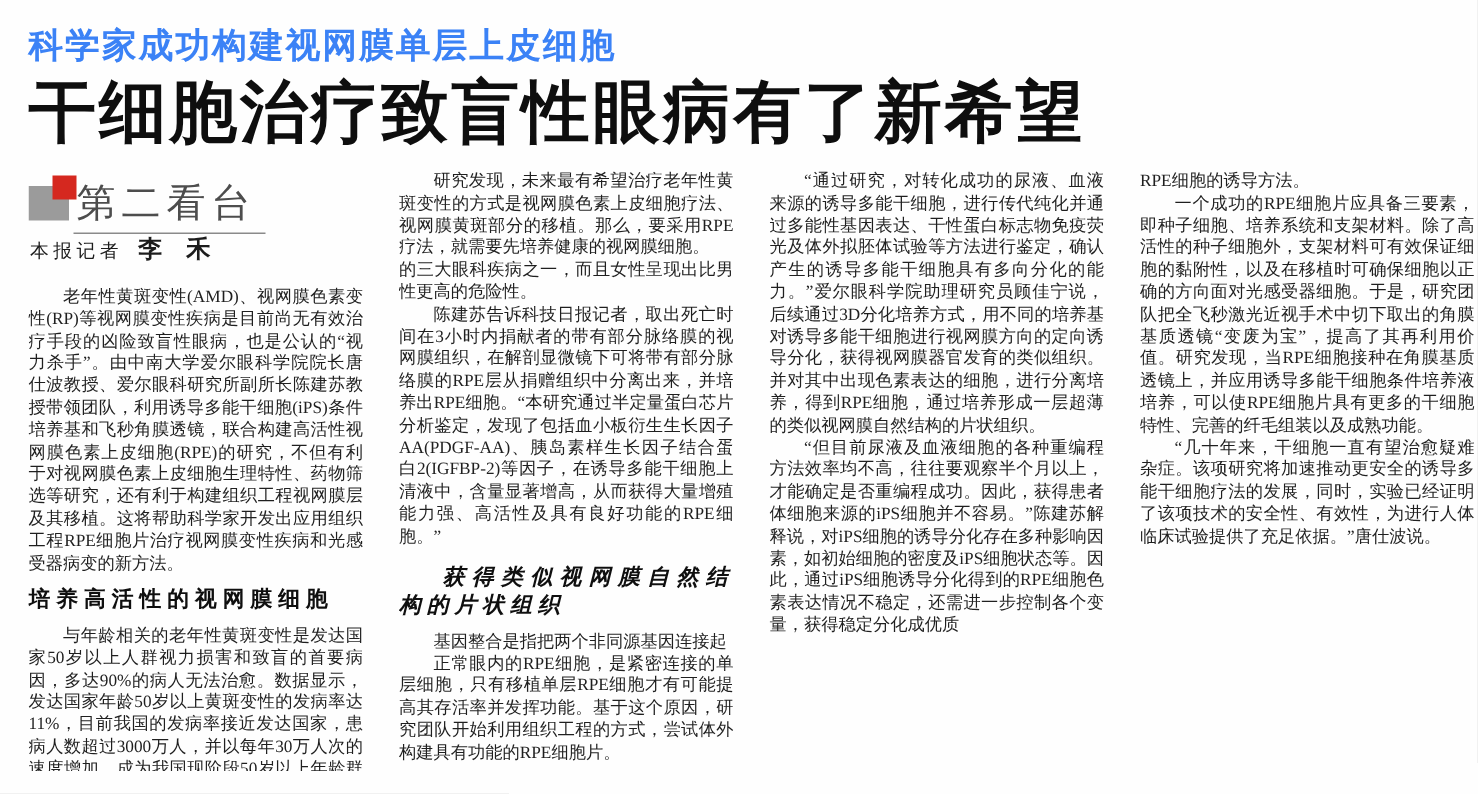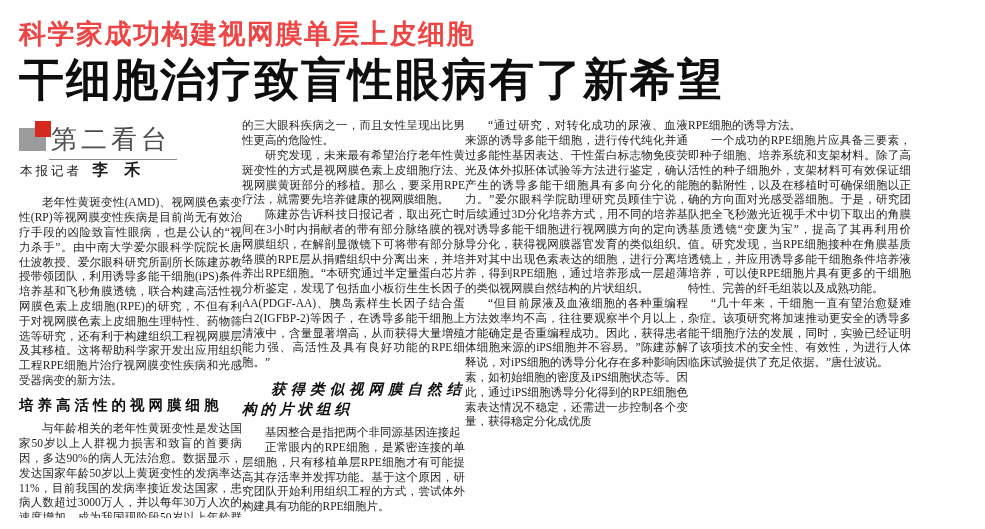--- a/index.html
+++ b/index.html
@@ -6,34 +6,34 @@
   .page {
     width: 985px; height: 529px;
     background: #fefefe;
     position: relative;
     overflow: hidden;
     font-family: "Liberation Serif", serif;
     box-sizing: border-box;
   }
   .masthead { padding: 20px 20px 0 19px; }
   .kicker {
-    font-family: Liberation Serif, serif;
-    font-size: 27px; font-weight: bold;
-    color: #ef4444; letter-spacing: 1.5px;
+    font-family: Liberation Mono, monospace;
+    font-size: 23px; font-weight: bold;
+    color: #3b82f6; letter-spacing: 1.5px;
     line-height: 1.1;
   }
   .headline {
     margin: 7px 0 0 0;
     font-family: "Liberation Sans", sans-serif;
     font-size: 45px; font-weight: 700;
     color: #0e0e0e; letter-spacing: 2px;
     line-height: 1.04;
   }
   .body-grid {
-    display: flex; 
+    display: flex; gap: 24px;
     padding: 15px 13px 0 19px;
     height: 400px; overflow: hidden;
   }
   .col { width: 223px; flex: 0 0 223px; overflow: hidden; }
 
   .section-mark { position: relative; height: 36px; margin-top: 2px; }
   .sq-gray {
     position: absolute; left: 0; top: 8px;
     width: 27px; height: 23px; background: #9b9b9b;
   }
@@ -90,22 +90,22 @@
       <div class="byline">
         <span>本报记者</span>
         <b>李 禾</b>
       </div>
       <p class="para indent">老年性黄斑变性(AMD)、视网膜色素变性(RP)等视网膜变性疾病是目前尚无有效治疗手段的凶险致盲性眼病，也是公认的“视力杀手”。由中南大学爱尔眼科学院院长唐仕波教授、爱尔眼科研究所副所长陈建苏教授带领团队，利用诱导多能干细胞(iPS)条件培养基和飞秒角膜透镜，联合构建高活性视网膜色素上皮细胞(RPE)的研究，不但有利于对视网膜色素上皮细胞生理特性、药物筛选等研究，还有利于构建组织工程视网膜层及其移植。这将帮助科学家开发出应用组织工程RPE细胞片治疗视网膜变性疾病和光感受器病变的新方法。</p>
       <h3 class="subhead">培养高活性的视网膜细胞</h3>
       <p class="para indent">与年龄相关的老年性黄斑变性是发达国家50岁以上人群视力损害和致盲的首要病因，多达90%的病人无法治愈。数据显示，发达国家年龄50岁以上黄斑变性的发病率达11%，目前我国的发病率接近发达国家，患病人数超过3000万人，并以每年30万人次的速度增加，成为我国现阶段50岁以上年龄群体发病率最高</p>
     </section>
 
     <section class="col">
+      <p class="para indent">研究发现，未来最有希望治疗老年性黄斑变性的方式是视网膜色素上皮细胞疗法、视网膜黄斑部分的移植。那么，要采用RPE疗法，就需要先培养健康的视网膜细胞。</p>
       <p class="para">的三大眼科疾病之一，而且女性呈现出比男性更高的危险性。</p>
-      <p class="para indent">研究发现，未来最有希望治疗老年性黄斑变性的方式是视网膜色素上皮细胞疗法、视网膜黄斑部分的移植。那么，要采用RPE疗法，就需要先培养健康的视网膜细胞。</p>
       <p class="para indent">陈建苏告诉科技日报记者，取出死亡时间在3小时内捐献者的带有部分脉络膜的视网膜组织，在解剖显微镜下可将带有部分脉络膜的RPE层从捐赠组织中分离出来，并培养出RPE细胞。“本研究通过半定量蛋白芯片分析鉴定，发现了包括血小板衍生生长因子AA(PDGF-AA)、胰岛素样生长因子结合蛋白2(IGFBP-2)等因子，在诱导多能干细胞上清液中，含量显著增高，从而获得大量增殖能力强、高活性及具有良好功能的RPE细胞。”</p>
       <h3 class="subhead two-line">获得类似视网膜自然结构的片状组织</h3>
       <p class="para indent">基因整合是指把两个非同源基因连接起</p>
       <p class="para indent">正常眼内的RPE细胞，是紧密连接的单层细胞，只有移植单层RPE细胞才有可能提高其存活率并发挥功能。基于这个原因，研究团队开始利用组织工程的方式，尝试体外构建具有功能的RPE细胞片。</p>
     </section>
 
     <section class="col">
       <p class="para indent">“通过研究，对转化成功的尿液、血液来源的诱导多能干细胞，进行传代纯化并通过多能性基因表达、干性蛋白标志物免疫荧光及体外拟胚体试验等方法进行鉴定，确认产生的诱导多能干细胞具有多向分化的能力。”爱尔眼科学院助理研究员顾佳宁说，后续通过3D分化培养方式，用不同的培养基对诱导多能干细胞进行视网膜方向的定向诱导分化，获得视网膜器官发育的类似组织。并对其中出现色素表达的细胞，进行分离培养，得到RPE细胞，通过培养形成一层超薄的类似视网膜自然结构的片状组织。</p>
       <p class="para indent">“但目前尿液及血液细胞的各种重编程方法效率均不高，往往要观察半个月以上，才能确定是否重编程成功。因此，获得患者体细胞来源的iPS细胞并不容易。”陈建苏解释说，对iPS细胞的诱导分化存在多种影响因素，如初始细胞的密度及iPS细胞状态等。因此，通过iPS细胞诱导分化得到的RPE细胞色素表达情况不稳定，还需进一步控制各个变量，获得稳定分化成优质</p>
     </section>

